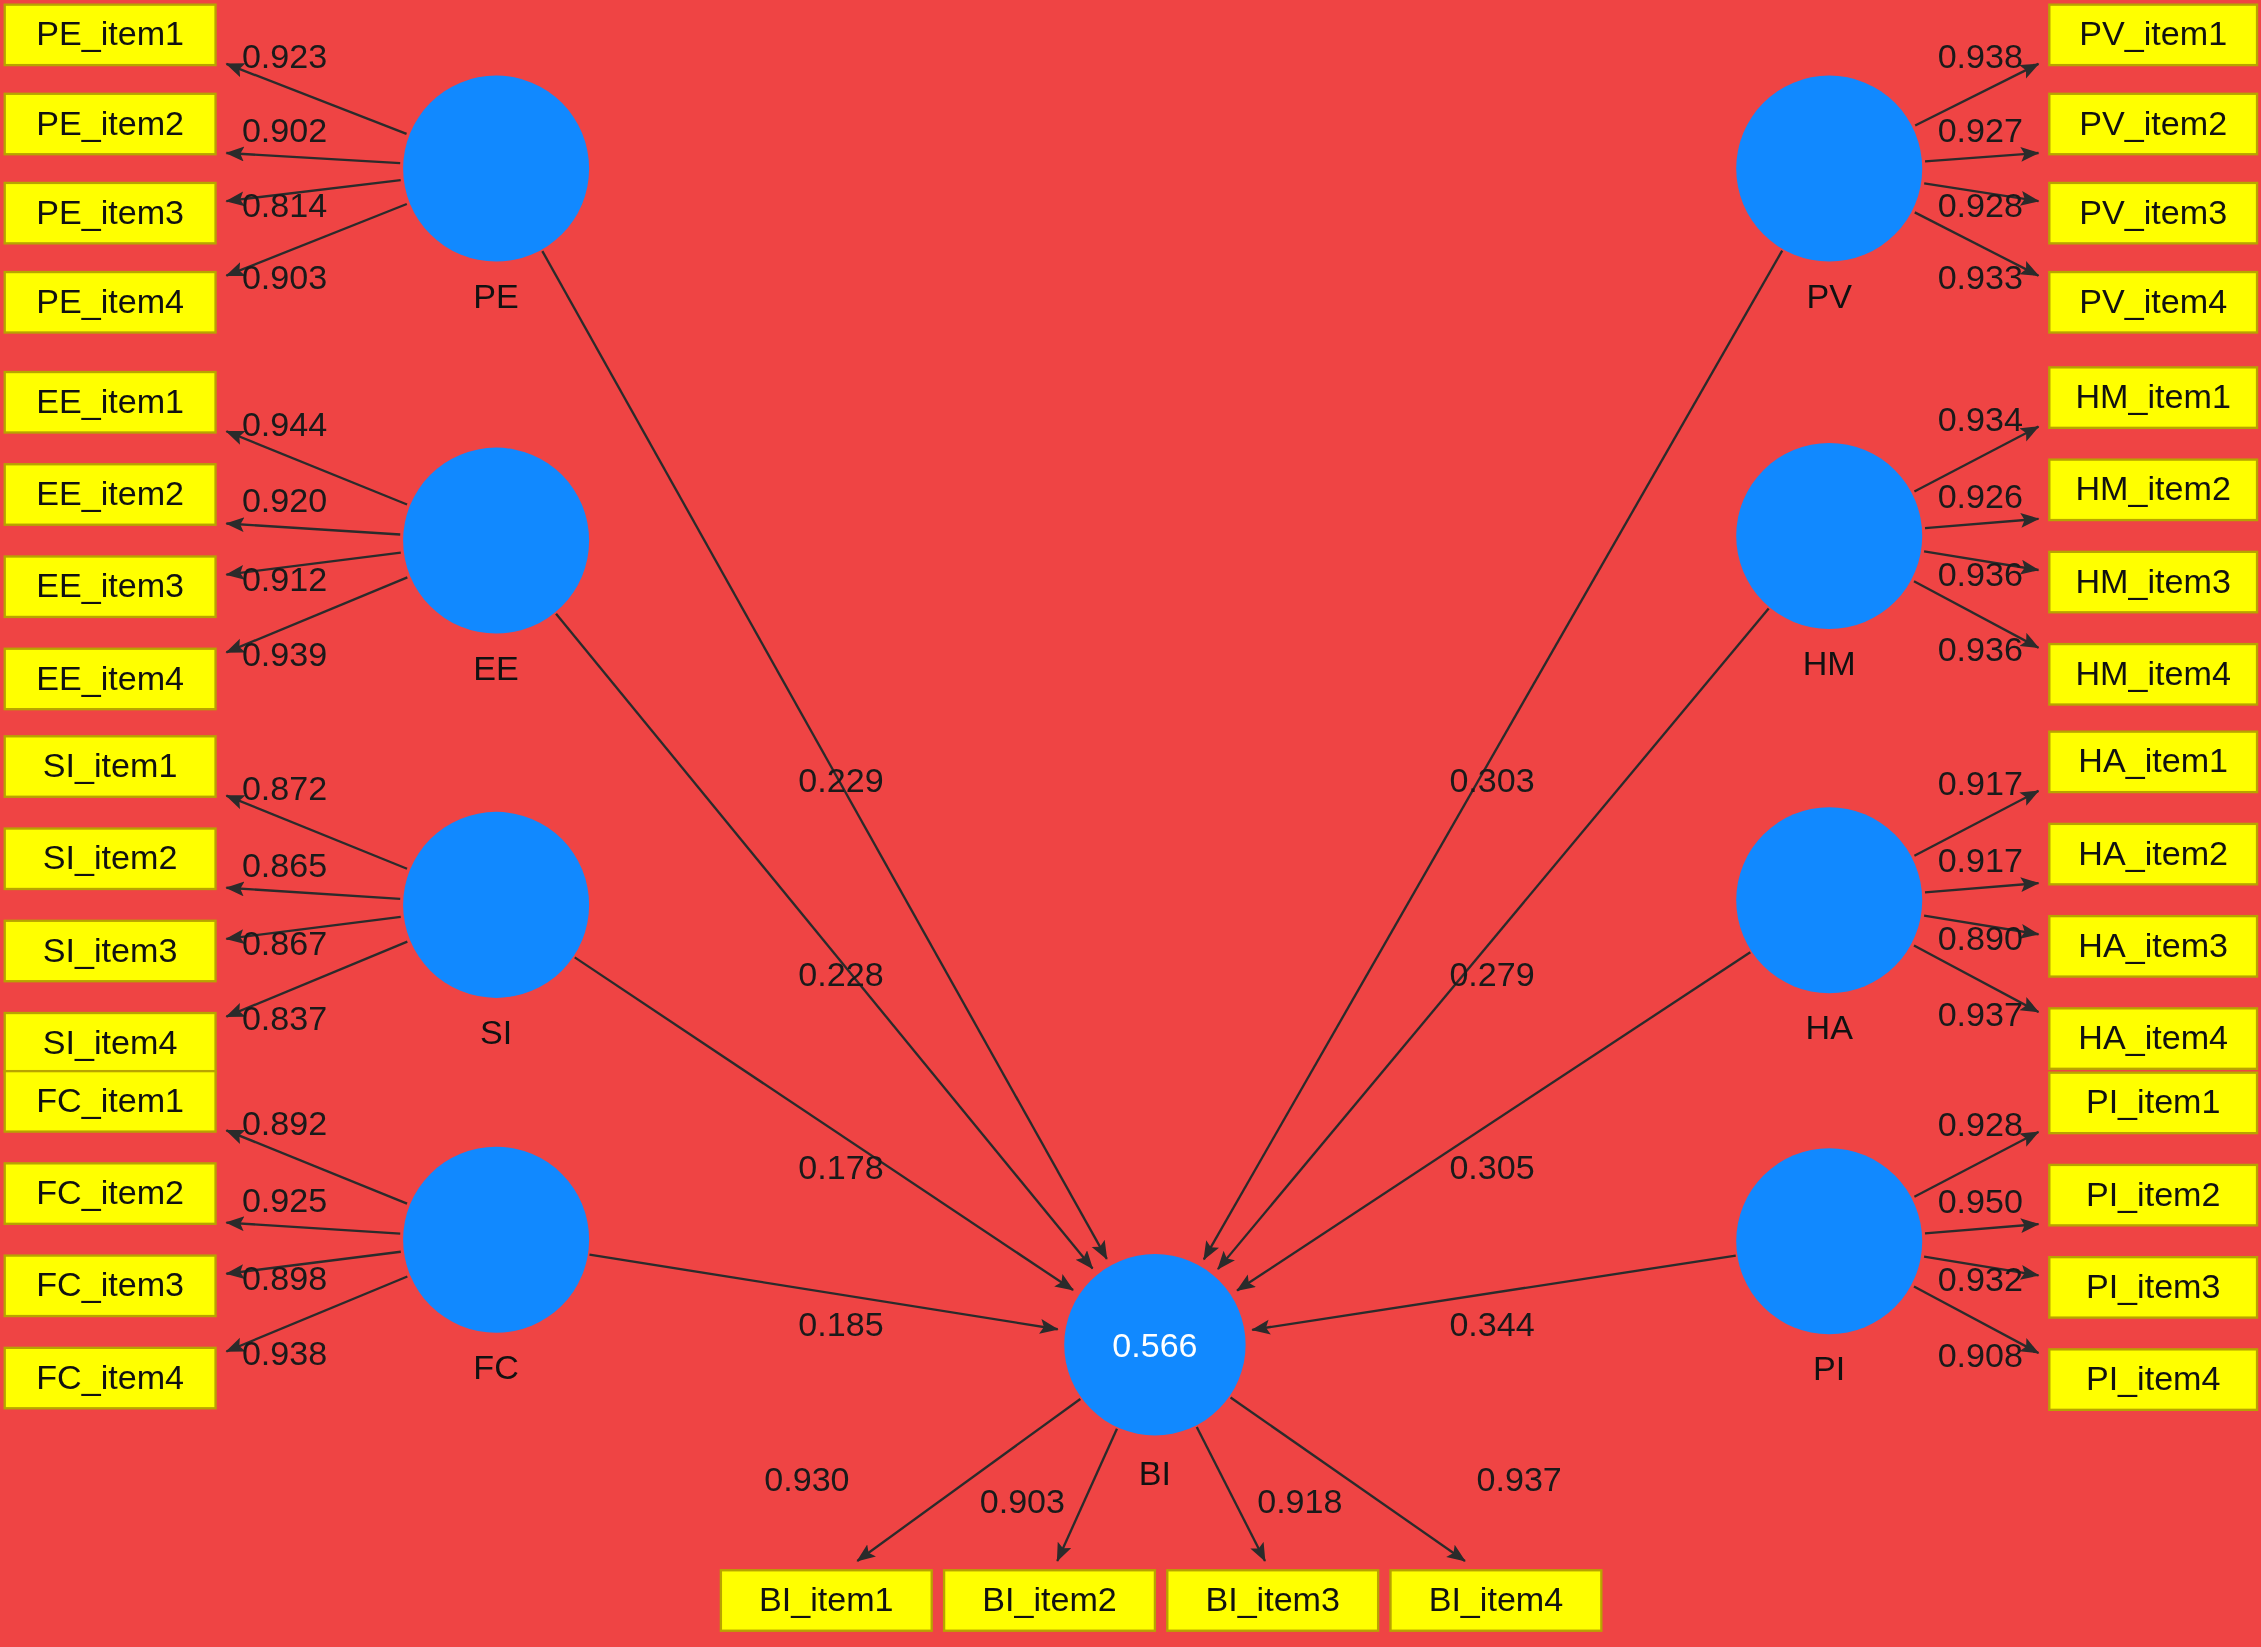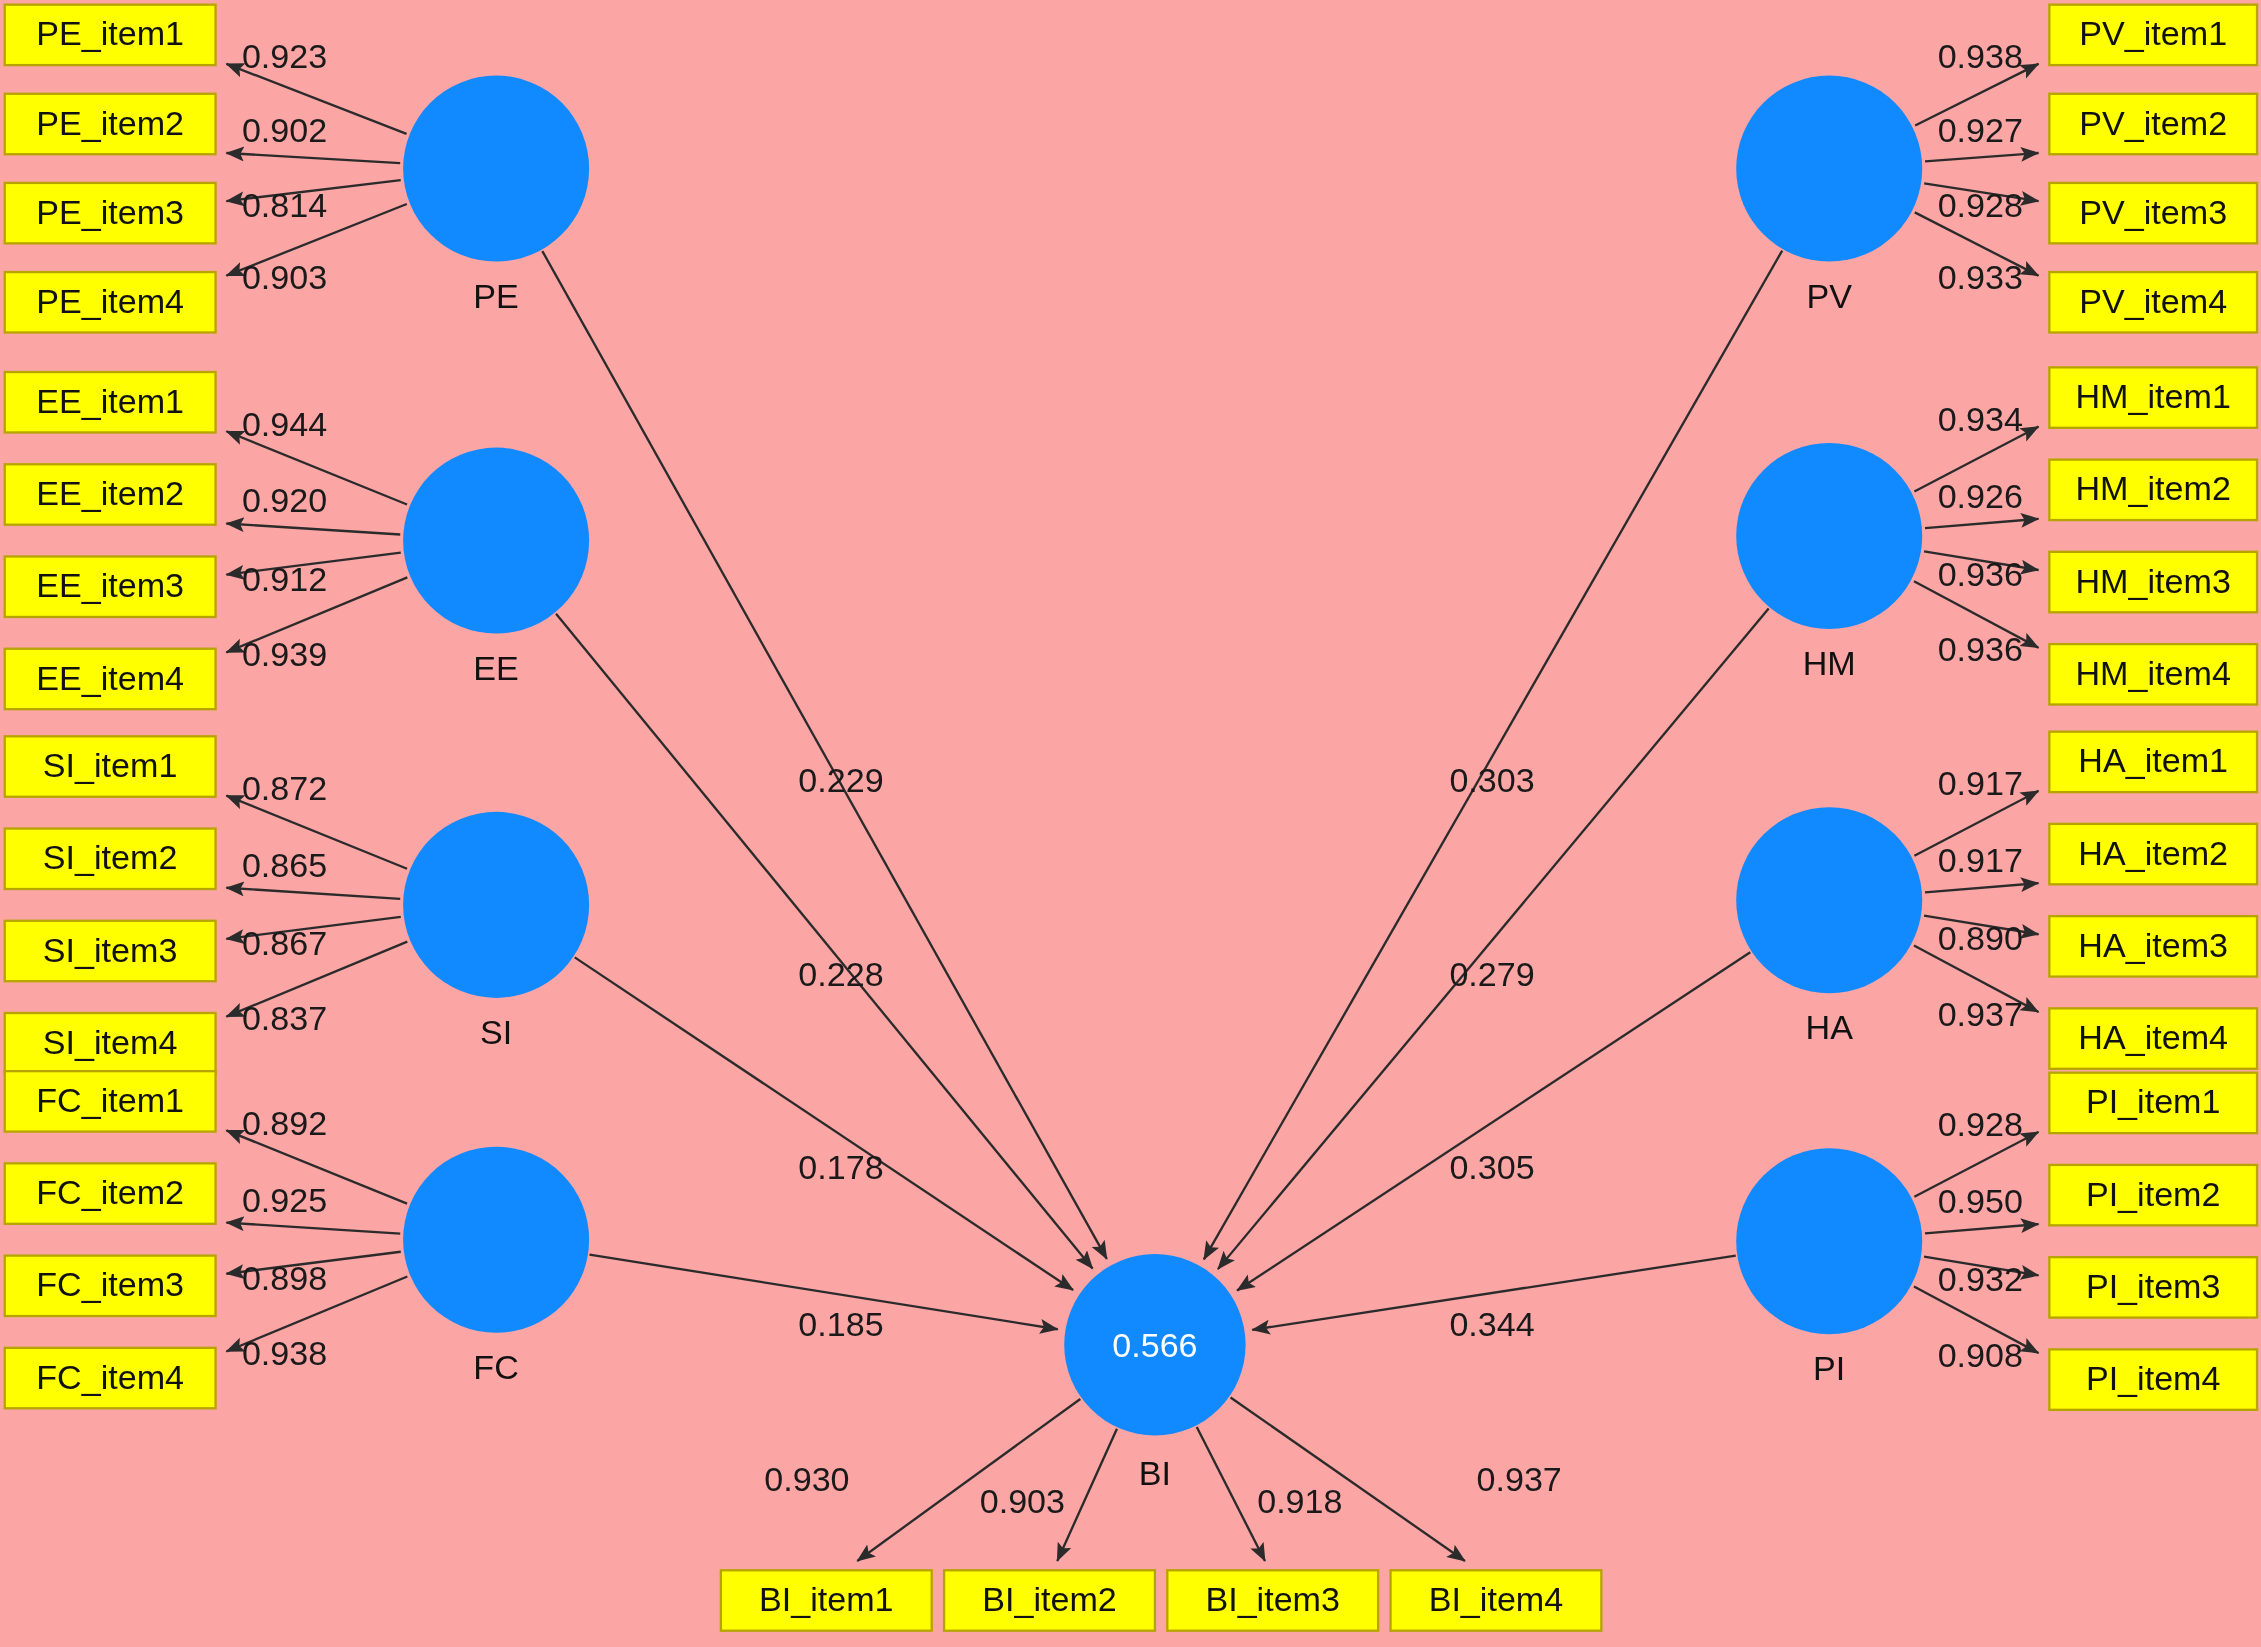--- a/index.html
+++ b/index.html
@@ -7,21 +7,21 @@
     padding: 0;
     background: #ffffff;
   }
   body {
     font-family: "Liberation Sans", sans-serif;
   }
   #diagram-root {
     position: relative;
     width: 2261px;
     height: 1647px;
-    background: #fca5a5;
+    background: #ef4444;
     overflow: hidden;
   }
   svg#sem-svg {
     position: absolute;
     top: 0; left: 0;
     width: 2261px;
     height: 1647px;
     display: block;
   }
   .ind-box-rect {

